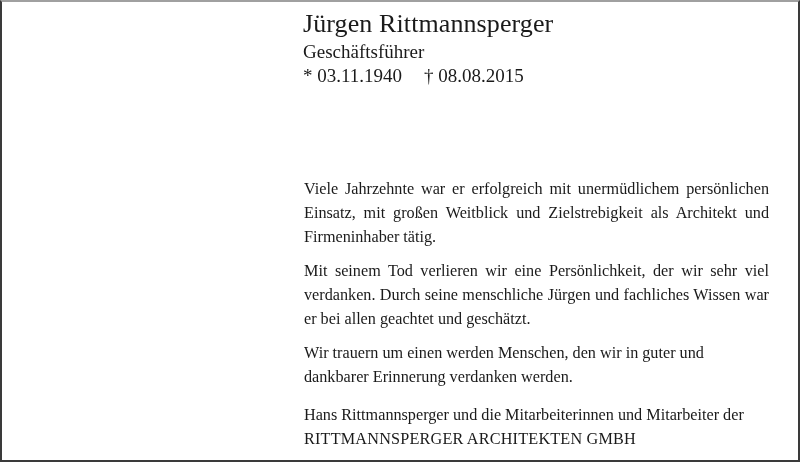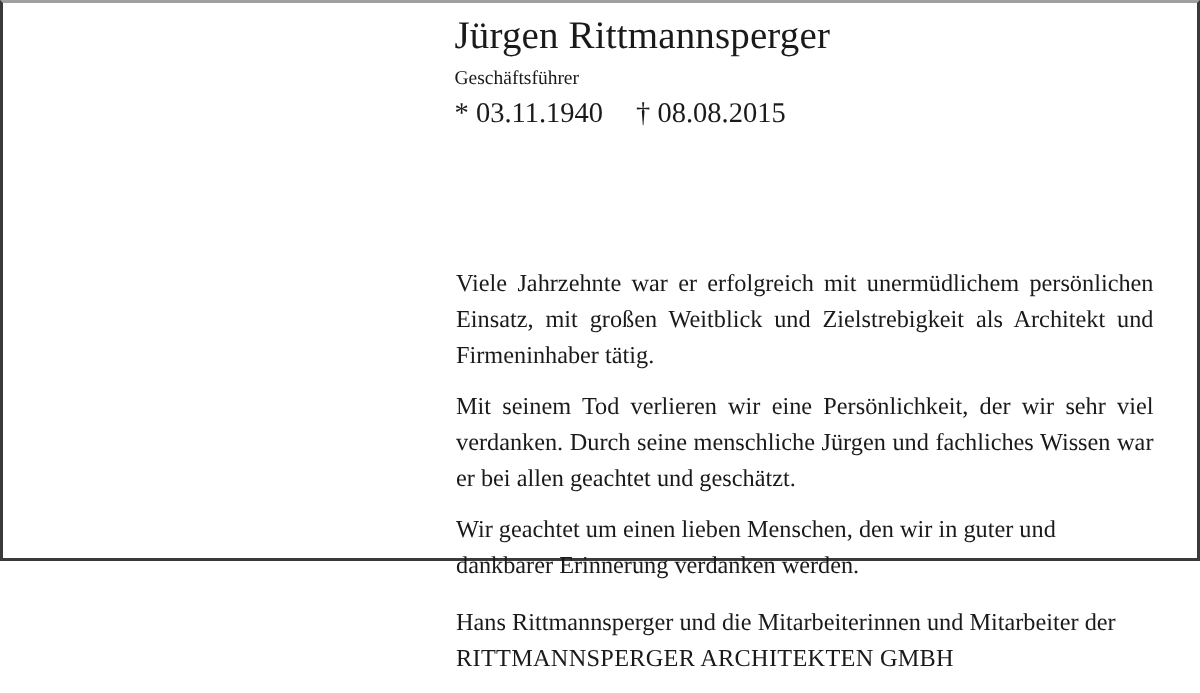--- a/index.html
+++ b/index.html
@@ -1,31 +1,31 @@
 <!DOCTYPE html>
 <html><head>
   <meta charset="utf-8">
   <style>
     html, body { margin: 0; padding: 0; background: #ffffff; }
     body { width: 800px; height: 462px; overflow: hidden; }
     .frame {
       position: relative;
-      width: 800px; height: 374px;
+      width: 800px; height: 462px;
       box-sizing: border-box;
       border-top: 2px solid #a0a0a0;
       border-left: 2px solid #3a3a3a;
       border-right: 2px solid #3a3a3a;
       border-bottom: 2px solid #3a3a3a;
       background: #ffffff;
       font-family: "Liberation Serif", "DejaVu Serif", serif;
       color: #1a1a1a;
     }
     .header { position: absolute; left: 301px; top: 7px; }
     .name { font-size: 26px; line-height: 30px; letter-spacing: 0.1px; }
-    .role { font-size: 13px; line-height: 24px; margin-top: 1px; }
+    .role { font-size: 19px; line-height: 24px; margin-top: 1px; }
     .dates { font-size: 19px; line-height: 24px; }
     .dates .sep { display: inline-block; width: 22px; }
     .body {
       position: absolute; left: 302px; top: 175px; width: 465px;
       font-size: 16.2px; line-height: 24px;
     }
     .para { margin: 0 0 10px 0; }
     .justify { text-align: justify; text-align-last: left; }
     .p3 { margin-top: 10px; }
     .sig { margin-top: 14px; }
@@ -43,21 +43,21 @@
       <span>*</span>
       <span>03.11.1940</span><span class="sep"></span><span>†</span>
       <span>08.08.2015</span>
     </div>
   </div>
 
   <div class="body">
     <p class="para justify">Viele Jahrzehnte war er erfolgreich mit unermüdlichem persönlichen Einsatz, mit großen Weitblick und Zielstrebigkeit als Architekt und Firmeninhaber tätig.</p>
     <p class="para justify">Mit seinem Tod verlieren wir eine Persönlichkeit, der wir sehr viel verdanken. Durch seine menschliche Jürgen und fachliches Wissen war er bei allen geachtet und geschätzt.</p>
     <div class="para p3">
-      <div>Wir geachtet um einen lieben Menschen, den wir in guter und</div>
+      <div>Wir trauern um einen werden Menschen, den wir in guter und</div>
       <div>dankbarer Erinnerung verdanken werden.</div>
     </div>
     <div class="sig">
       <div>Hans Rittmannsperger und die Mitarbeiterinnen und Mitarbeiter der</div>
       <div class="line2">RITTMANNSPERGER ARCHITEKTEN GMBH</div>
     </div>
   </div>
 
 </div>
 

